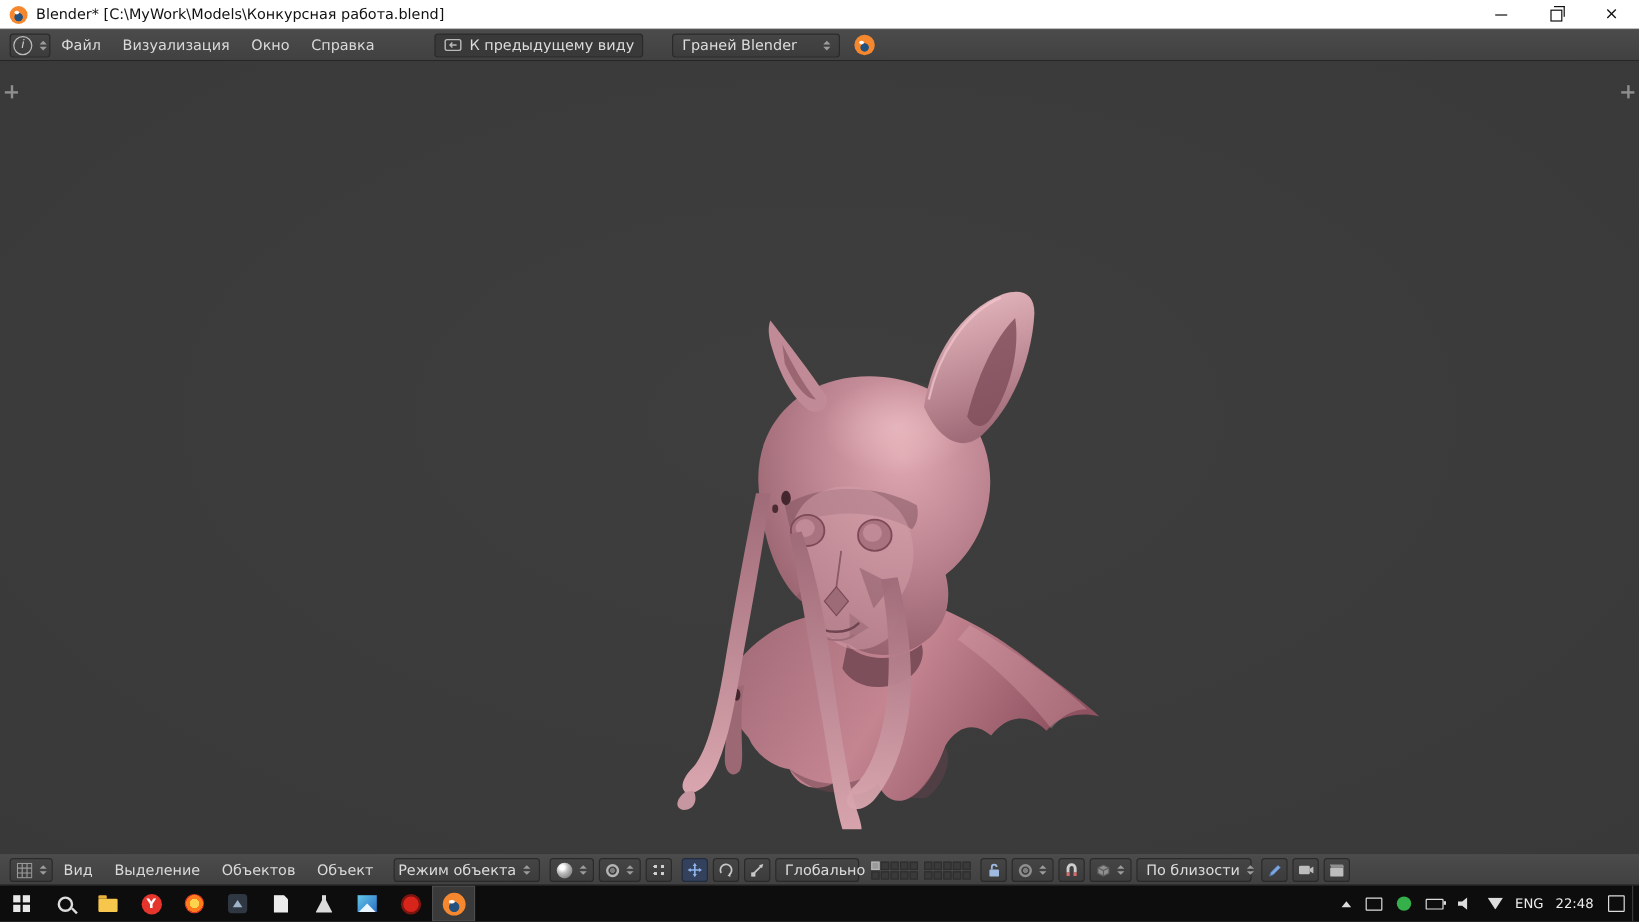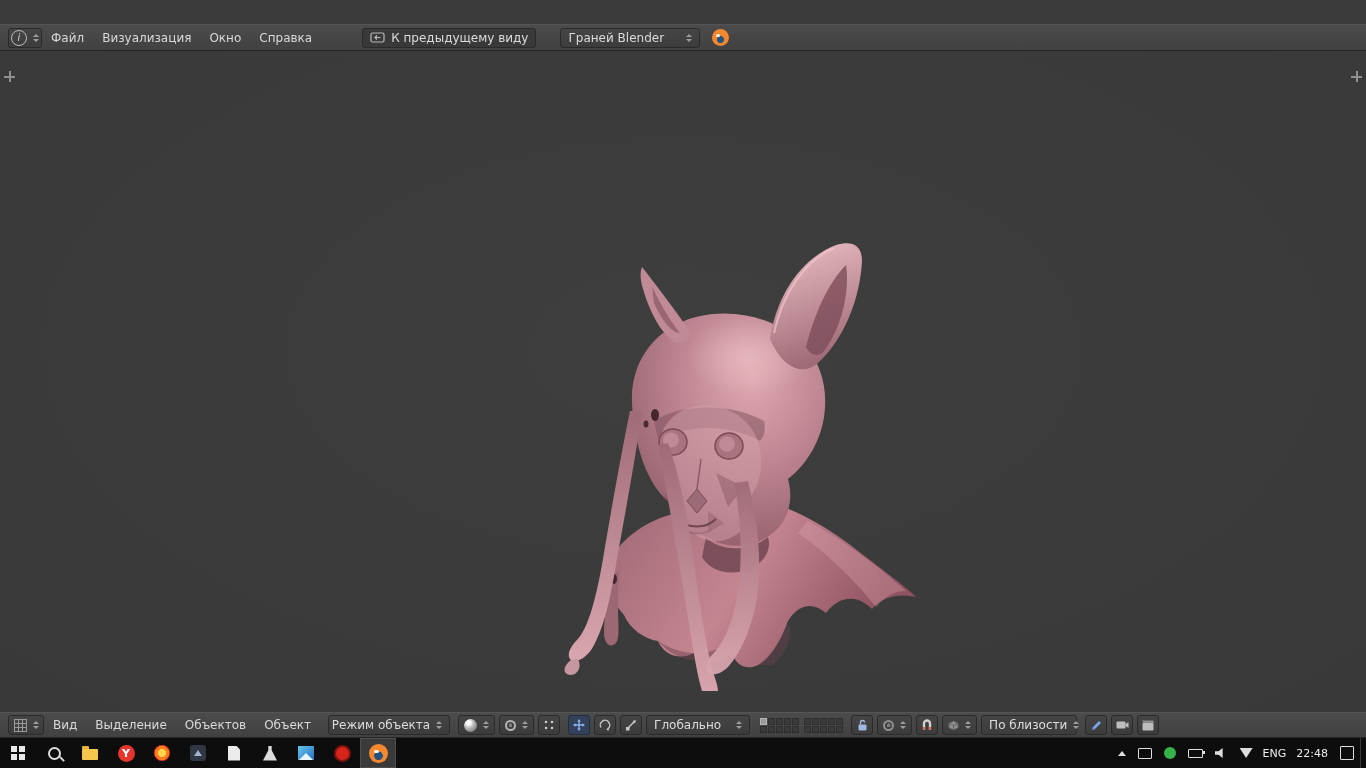--- a/index.html
+++ b/index.html
@@ -115,20 +115,35 @@
   .clock-label{padding:0 6px;}
   .ac-ic{width:12px;height:12px;border:1.5px solid #ddd;border-radius:1px;
     background:linear-gradient(#0d0d0d 0 0) padding-box;}
   .desk-sliver{width:5px;height:30px;border-left:1px solid #3a3a3a;}
 </style>
 </head>
 <body>
 
 <div class="screen">
 
+  <div class="titlebar">
+    <span class="blender-mark"></span>
+    <span class="title-text">Blender* [C:\MyWork\Models\Конкурсная работа.blend]</span>
+    <div class="win-controls">
+      <div class="win-btn">
+          <span class="min-glyph"></span>
+        </div>
+      <div class="win-btn">
+          <span class="restore-glyph"></span>
+        </div>
+      <div class="win-btn">
+          <span class="close-glyph">×</span>
+        </div>
+    </div>
+  </div>
 
   <div class="bheader top">
     <div class="bbtn ibtn gap8" style="width:34px">
       <span class="info-glyph">i</span>
       <span class="ud">
           <b class="u"></b>
           <b class="d"></b>
         </span>
     </div>
     <span class="menu">Файл</span>
@@ -305,21 +320,21 @@
       </svg>
     </div>
     <div class="bbtn ibtn gap4">
       <svg width="12" height="12" viewBox="0 0 12 12">
         <path d="M2.5,9.5 L9.5,2.5" stroke="#c9c9c9" stroke-width="1.4"></path>
         <path d="M11,1 L7.5,2 L10,4.5 Z" fill="#c9c9c9"></path>
         <rect x="1" y="8" width="3.5" height="3.5" fill="#c9c9c9"></rect>
       </svg>
     </div>
 
-    <div class="bbtn gap4" style="width:104px;justify-content:space-between">
+    <div class="bbtn gap4" style="width:70px;justify-content:space-between">
       <span>Глобально</span>
       <span class="ud">
           <b class="u"></b>
           <b class="d"></b>
         </span>
     </div>
 
     <div class="layers">
       <span class="lgrid">
           <i class="lcell on"></i>

